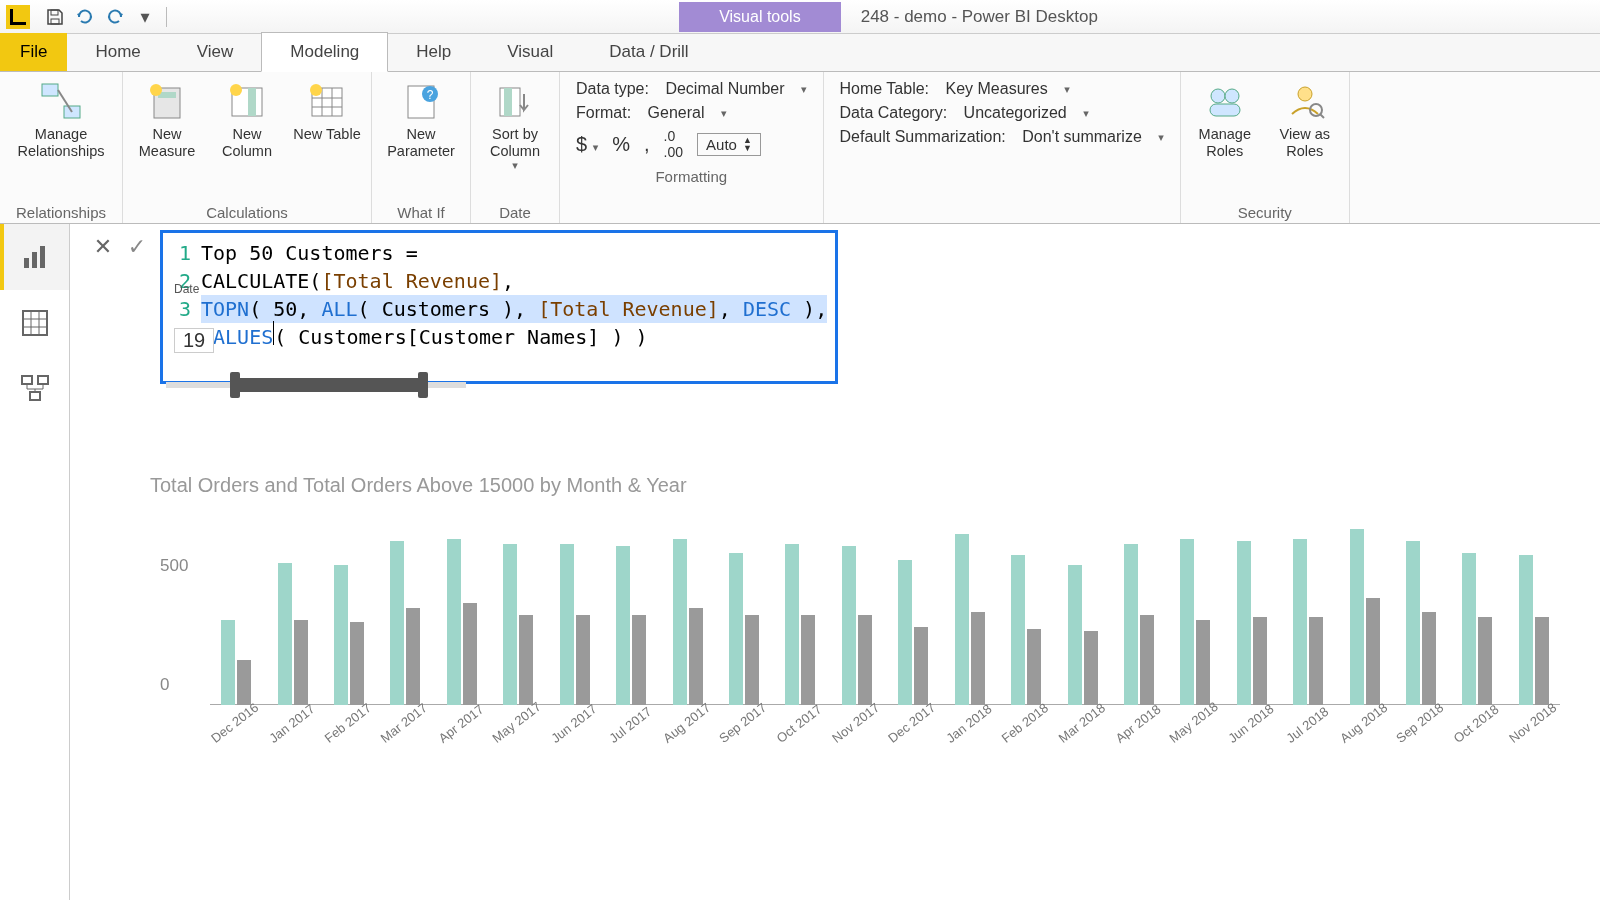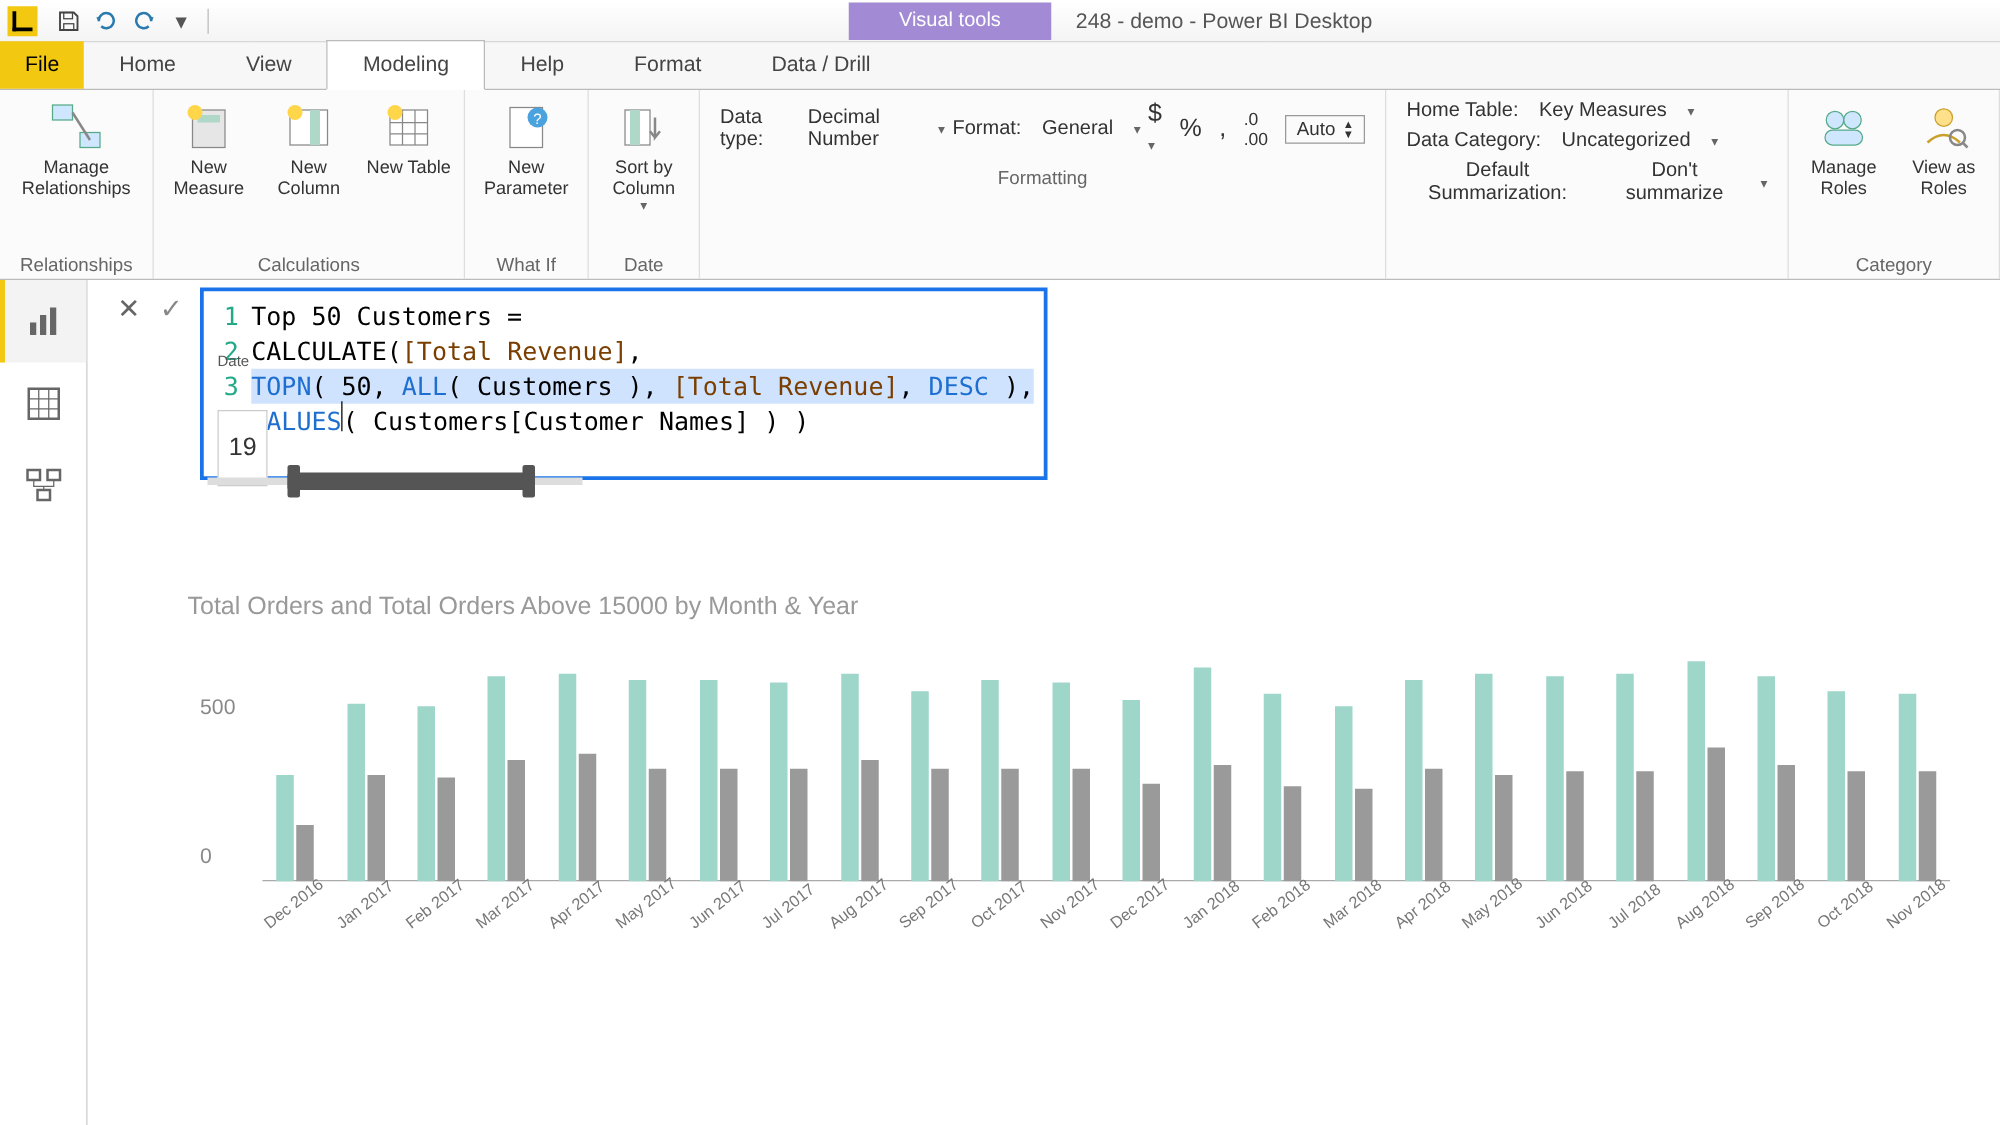--- a/index.html
+++ b/index.html
@@ -28,21 +28,21 @@
   .rgroup-items{display:flex; gap:4px; flex:1; align-items:flex-start;}
   .rgroup-label{ text-align:center; font-size:15px; color:#666; padding:4px 2px 2px 2px;}
   .rbtn{ display:flex; flex-direction:column; align-items:center; justify-content:flex-start; width:76px; padding:4px 2px; text-align:center; font-size:14.5px; color:#333; cursor:pointer;}
   .rbtn .ricon{ width:42px; height:42px; margin-bottom:4px;}
   .rbtn span{line-height:1.15;}
   
   .prop-stack{display:flex;flex-direction:column;gap:6px;padding:4px 10px;font-size:16px;color:#333;text-align:center;}
   .prop-row{display:flex;align-items:center;gap:6px;}
   .caret{font-size:11px;color:#666;}
   
-  .fmt-group{display:flex;flex-direction:row;gap:6px;padding:4px 10px;}
+  .fmt-group{display:flex;flex-direction:column;gap:6px;padding:4px 10px;}
   .fmt-row{display:flex;align-items:center;gap:6px;font-size:16px;color:#333;}
   .fmt-btns{display:flex;align-items:center;gap:14px;font-size:20px;color:#333;}
   .fmt-btns .autobox{border:1px solid #999;padding:2px 8px;font-size:15px;display:flex;align-items:center;white-space:nowrap;}
   .stepper{display:flex;flex-direction:column;line-height:8px;font-size:9px;margin-left:6px;}
 
   
   .workspace{display:flex;height:calc(900px - 34px - 38px - 152px);}
   .leftnav{width:70px;border-right:1px solid #ccc;display:flex;flex-direction:column;}
   .navbtn{height:66px;display:flex;align-items:center;justify-content:center;color:#555;cursor:pointer;position:relative;}
   .navbtn.active{background:#f3f3f3;}
@@ -54,21 +54,21 @@
   .fx-btn{width:34px;height:34px;display:flex;align-items:center;justify-content:center;color:#666;font-size:22px;}
   .code-box{border:3px solid #1a73e8;background:#fff;margin-left:6px;padding:6px 8px 30px 8px;font-family:Consolas,monospace;font-size:20px;line-height:28px;position:relative;min-width:640px;}
   .code-line{display:flex;}
   .lnum{width:20px;text-align:right;color:#2a8;margin-right:10px;user-select:none;}
   .sel{background:#cfe3ff;}
   .kw{color:#1f6fd0;}
   .meas{color:#7a3f00;}
   .cursor-caret{display:inline-block;width:1px;height:24px;background:#000;vertical-align:middle;position:relative;top:-2px;}
   
   .date-behind{position:absolute;left:104px;top:58px;font-size:12px;color:#555;}
-  .date-val{position:absolute;left:104px;top:104px;font-size:20px;color:#333;border:1px solid #ccc;padding:18px 8px;background:#fff;}
+  .date-val{position:absolute;left:104px;top:104px;font-size:20px;color:#333;border:1px solid #ccc;padding:0 8px;background:#fff;}
   .slider-track{position:absolute;left:96px;top:158px;width:300px;height:6px;background:#ddd;}
   .slider-fill{position:absolute;left:160px;top:154px;width:190px;height:14px;background:#555;border-radius:2px;}
   .slider-handle{position:absolute;top:148px;width:10px;height:26px;background:#555;border-radius:2px;}
   
   
   .chart-area{position:absolute;left:80px;top:250px;right:30px;}
   .chart-title{font-size:20px;color:#999;margin-bottom:18px;}
   .legend{display:flex;gap:18px;align-items:center;font-size:18px;color:#555;margin-bottom:14px;}
   .leg-dot{width:14px;height:14px;border-radius:50%;display:inline-block;margin-right:6px;}
   .dot-teal{background:#8fcfc3;}
@@ -118,21 +118,21 @@
     <div class="win-title">248 - demo - Power BI Desktop</div>
   </div>
 </div>
 
 <div class="ribbon-tabs">
   <div class="file-tab">File</div>
   <div class="rtab">Home</div>
   <div class="rtab">View</div>
   <div class="rtab active">Modeling</div>
   <div class="rtab">Help</div>
-  <div class="rtab">Format</div>
+  <div class="rtab">Visual</div>
   <div class="rtab">Data / Drill</div>
 </div>
 
 <div class="ribbon">
   <div class="rgroup">
     <div class="rgroup-items">
       <div class="rbtn" style="width:110px">
         <div class="ricon">
             <svg width="42" height="42">
               <rect x="2" y="4" width="16" height="12" fill="#cfe6ff" stroke="#5a8"></rect>
@@ -264,21 +264,21 @@
             <svg width="42" height="42">
               <circle cx="21" cy="14" r="7" fill="#ffe08a" stroke="#c9a12a"></circle>
               <path d="M8 34 q13 -12 26 0" fill="none" stroke="#c9a12a" stroke-width="2"></path>
               <circle cx="32" cy="30" r="6" fill="none" stroke="#888" stroke-width="2"></circle>
               <line x1="36" y1="34" x2="40" y2="38" stroke="#888" stroke-width="2"></line>
             </svg>
           </div>
           <span>View as Roles</span>
         </div>
     </div>
-    <div class="rgroup-label">Category</div>
+    <div class="rgroup-label">Security</div>
   </div>
 </div>
 
 <div class="workspace">
   <div class="leftnav">
     <div class="navbtn active">
         <svg width="30" height="30">
           <rect x="4" y="16" width="5" height="10" fill="#666"></rect>
           <rect x="12" y="10" width="5" height="16" fill="#666"></rect>
           <rect x="20" y="4" width="5" height="22" fill="#666"></rect>

